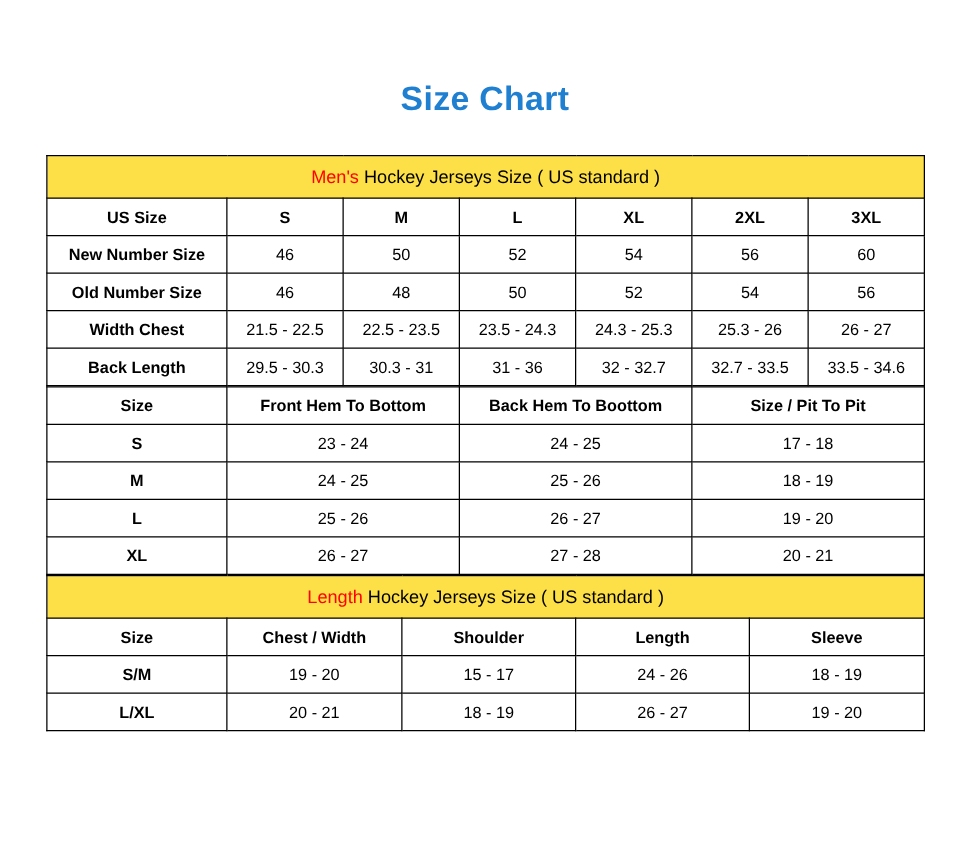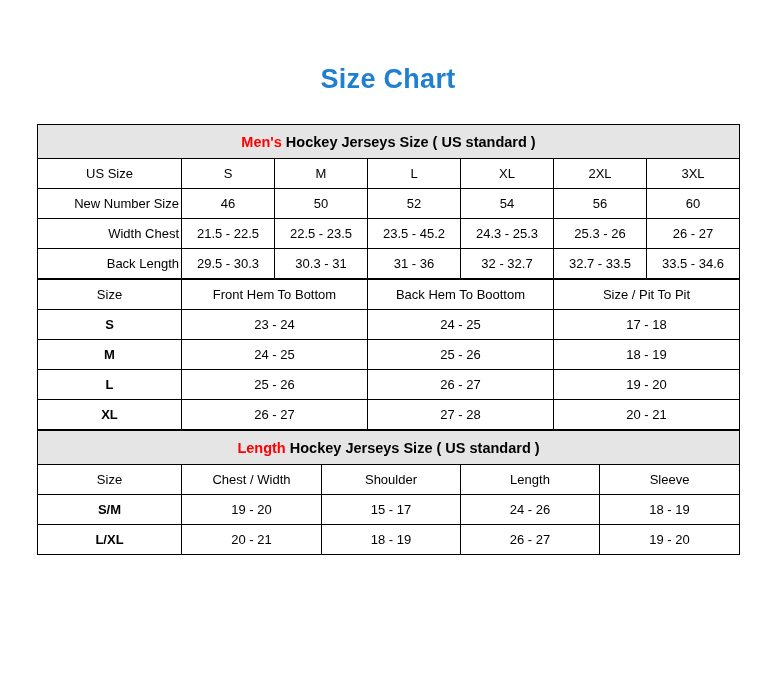--- a/index.html
+++ b/index.html
@@ -41,37 +41,36 @@
   td {
     border: 1px solid #000000;
     text-align: center;
     vertical-align: middle;
     font-size: 13px;
     height: 27px;
     padding: 1px 2px;
     background: #ffffff;
   }
   .section-head td {
-    background: #e5e5e5;
+    background: #fde047;
     font-size: 14.5px;
     height: 31px;
-    font-weight: bold;
+    font-weight: normal;
   }
   .section-head .accent {
     color: #ff0000;
   }
   .section-head .rest {
     color: #000000;
   }
   .colhead td {
-    font-weight: normal;
+    font-weight: bold;
   }
   .rowlabel {
-    font-weight: normal;
-    text-align: right;
+    font-weight: bold;
   }
   .bold-cell {
     font-weight: bold;
   }
 </style>
 </head>
 <body>
 
 <div class="page">
 
@@ -105,24 +104,33 @@
         <tr>
           <td class="rowlabel">New Number Size</td>
           <td>46</td>
           <td>50</td>
           <td>52</td>
           <td>54</td>
           <td>56</td>
           <td>60</td>
         </tr>
         <tr>
+          <td class="rowlabel">Old Number Size</td>
+          <td>46</td>
+          <td>48</td>
+          <td>50</td>
+          <td>52</td>
+          <td>54</td>
+          <td>56</td>
+        </tr>
+        <tr>
           <td class="rowlabel">Width Chest</td>
           <td>21.5 - 22.5</td>
           <td>22.5 - 23.5</td>
-          <td>23.5 - 45.2</td>
+          <td>23.5 - 24.3</td>
           <td>24.3 - 25.3</td>
           <td>25.3 - 26</td>
           <td>26 - 27</td>
         </tr>
         <tr>
           <td class="rowlabel">Back Length</td>
           <td>29.5 - 30.3</td>
           <td>30.3 - 31</td>
           <td>31 - 36</td>
           <td>32 - 32.7</td>

